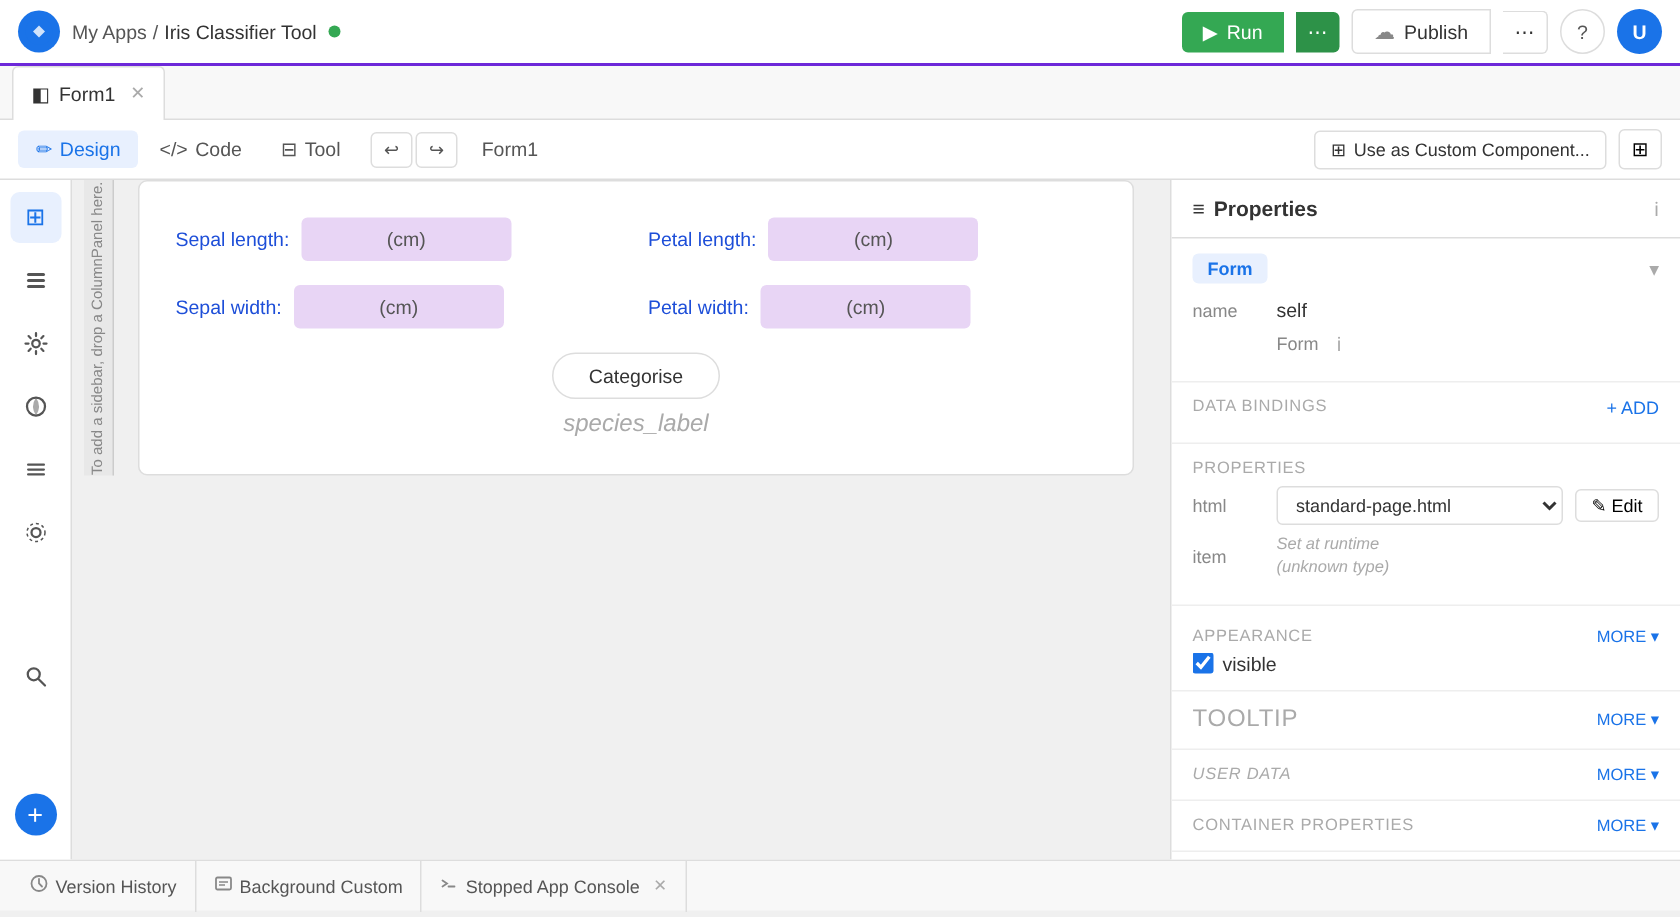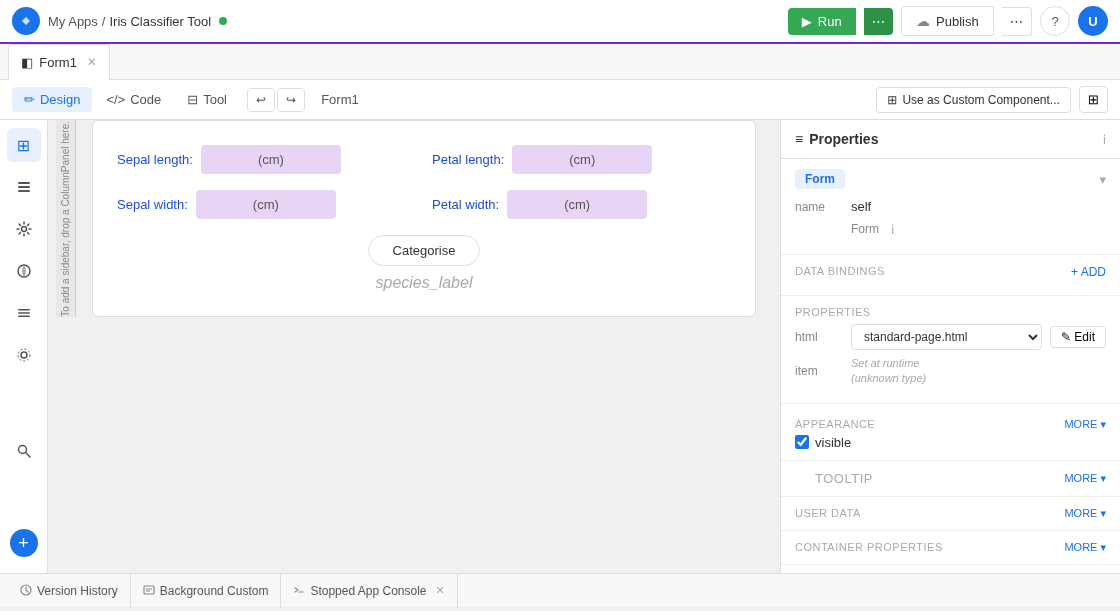--- a/index.html
+++ b/index.html
@@ -304,28 +304,28 @@
         <button class="more-btn">MORE ▾</button>
       </div>
       <div class="visible-check">
         <input type="checkbox" class="checkbox" checked="" style="">
         <span>visible</span>
       </div>
     </div>
 
     <div class="panel-section" style="padding:6px 14px;">
       <div class="appearance-row">
-        <span style="font-size:13px; color:#aaa; text-transform:uppercase; letter-spacing:0.5px;margin-left:20px;">TOOLTIP</span>
+        <span style="font-size:16px; color:#aaa; text-transform:uppercase; letter-spacing:0.5px;">TOOLTIP</span>
         <button class="more-btn">MORE ▾</button>
       </div>
     </div>
 
     <div class="panel-section" style="padding:6px 14px;">
       <div class="appearance-row">
-        <span style="font-size:11px; color:#aaa; text-transform:uppercase; letter-spacing:0.5px;">USER DATA</span>
+        <span style="font-size:11px; color:#aaa; text-transform:uppercase; letter-spacing:0.5px;font-style:italic;">USER DATA</span>
         <button class="more-btn">MORE ▾</button>
       </div>
     </div>
 
     <div class="panel-section" style="padding:6px 14px;">
       <div class="appearance-row">
         <span style="font-size:11px; color:#aaa; text-transform:uppercase; letter-spacing:0.5px;">CONTAINER PROPERTIES</span>
         <button class="more-btn">MORE ▾</button>
       </div>
     </div>

